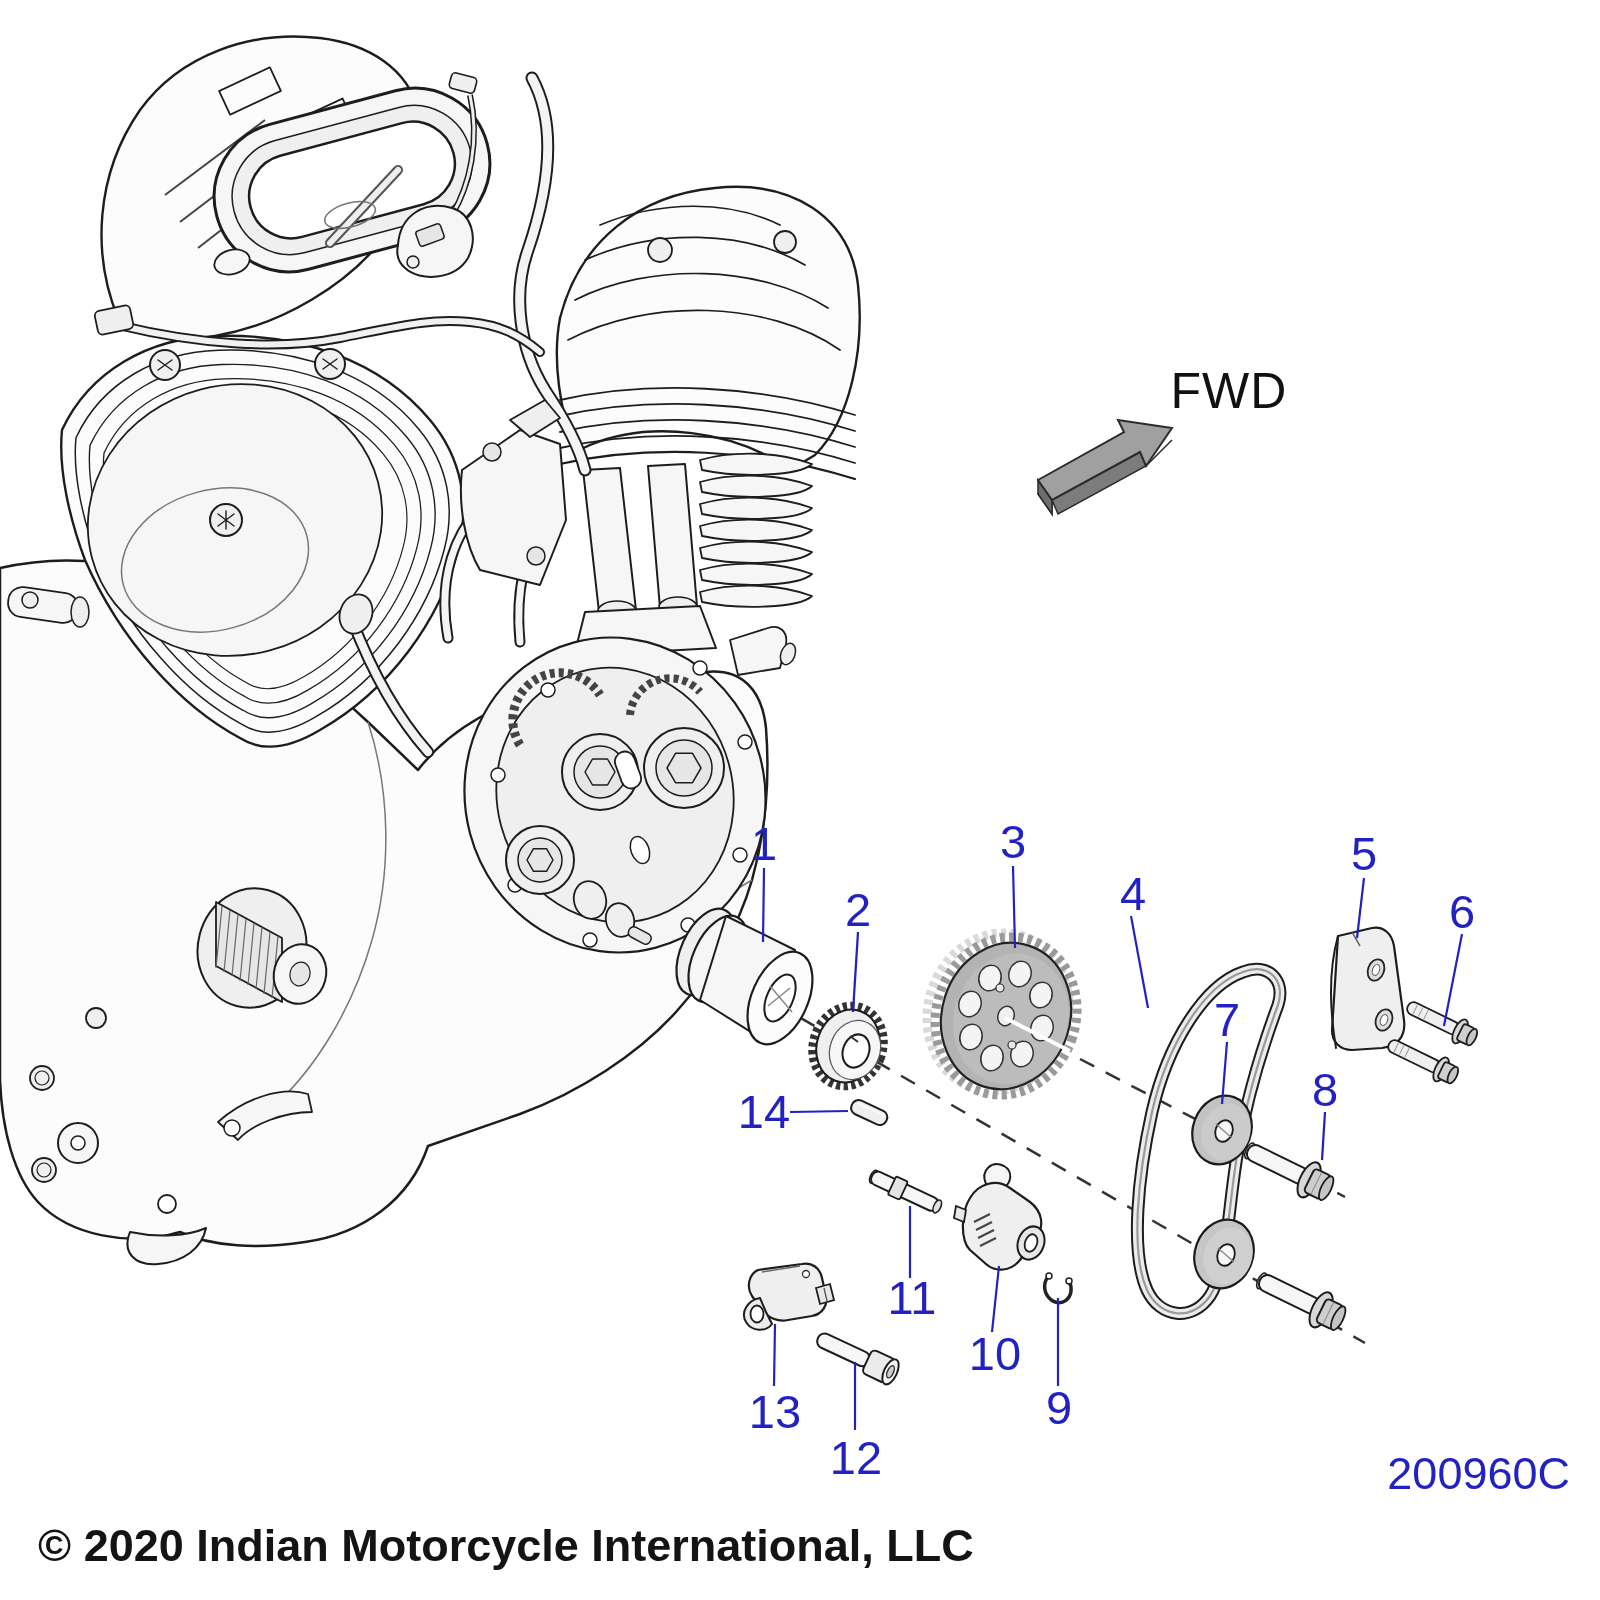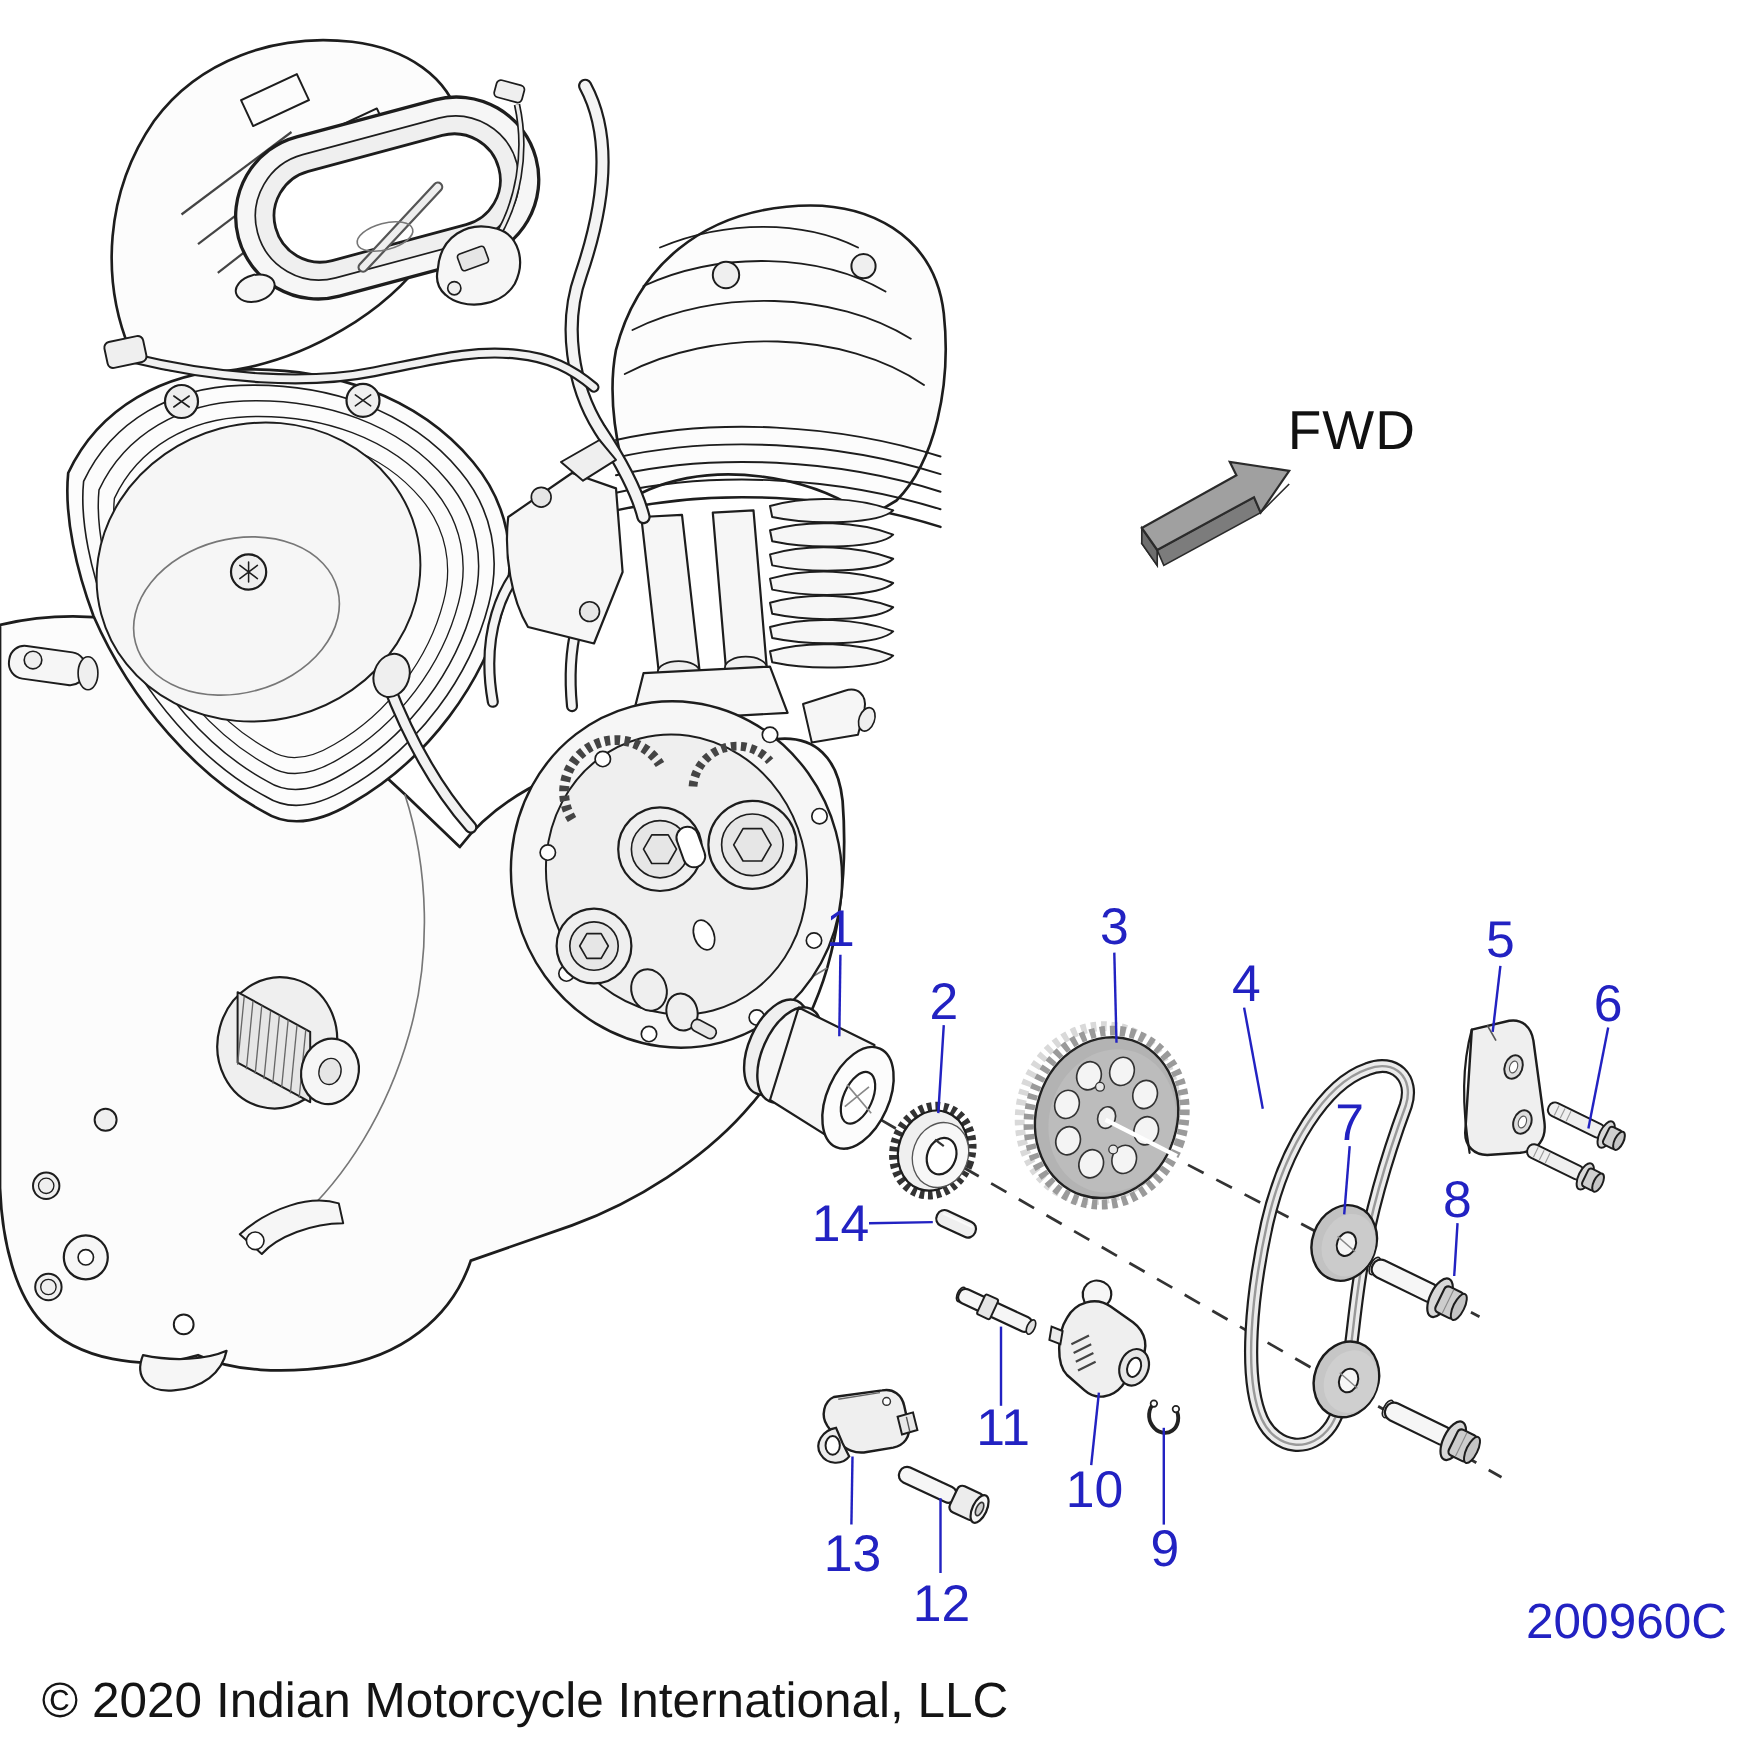--- a/index.html
+++ b/index.html
@@ -8,21 +8,21 @@
   .stage svg{position:absolute;left:0;top:0;}
   svg *{vector-effect:none;}
   .ln{stroke:#1d1d1d;stroke-linecap:round;stroke-linejoin:round;fill:none;}
   .fw{fill:#ffffff;}
   .f0{fill:#fcfcfc;} .f1{fill:#f6f6f6;} .f2{fill:#efefef;} .f3{fill:#e6e6e6;}
   .thin{stroke:#777;stroke-width:1.5;fill:none;}
   .num{font-family:"Liberation Sans",sans-serif;font-size:47px;fill:#2222c2;text-anchor:middle;}
   .leader{stroke:#2222c2;stroke-width:2.2;fill:none;}
   .dash{stroke:#333;stroke-width:2.5;stroke-dasharray:16 13;fill:none;}
   .fwdtxt{font-family:"Liberation Sans",sans-serif;font-size:50px;fill:#111;text-anchor:middle;letter-spacing:1px;}
-  .copyright{position:absolute;left:38px;top:1520px;font-size:45px;color:#141414;white-space:nowrap;}
+  .copyright{position:absolute;left:38px;top:1520px;font-size:45px;color:#141414;white-space:nowrap;font-weight:bold;}
   .docnum{position:absolute;right:30px;top:1448px;font-size:45px;color:#2222c2;white-space:nowrap;}
 </style>
 </head>
 <body>
 
 <div class="stage">
 <svg width="1600" height="1600" viewBox="0 0 1600 1600">
 
   <defs>
     <path id="fcyl" d="M 62,430 C 90,370 150,338 215,336 C 300,333 380,360 430,420 C 462,458 470,505 458,550 C 440,620 390,690 320,730 C 290,748 262,752 240,738 C 180,706 120,640 85,560 C 70,520 58,470 62,430 Z"></path>

